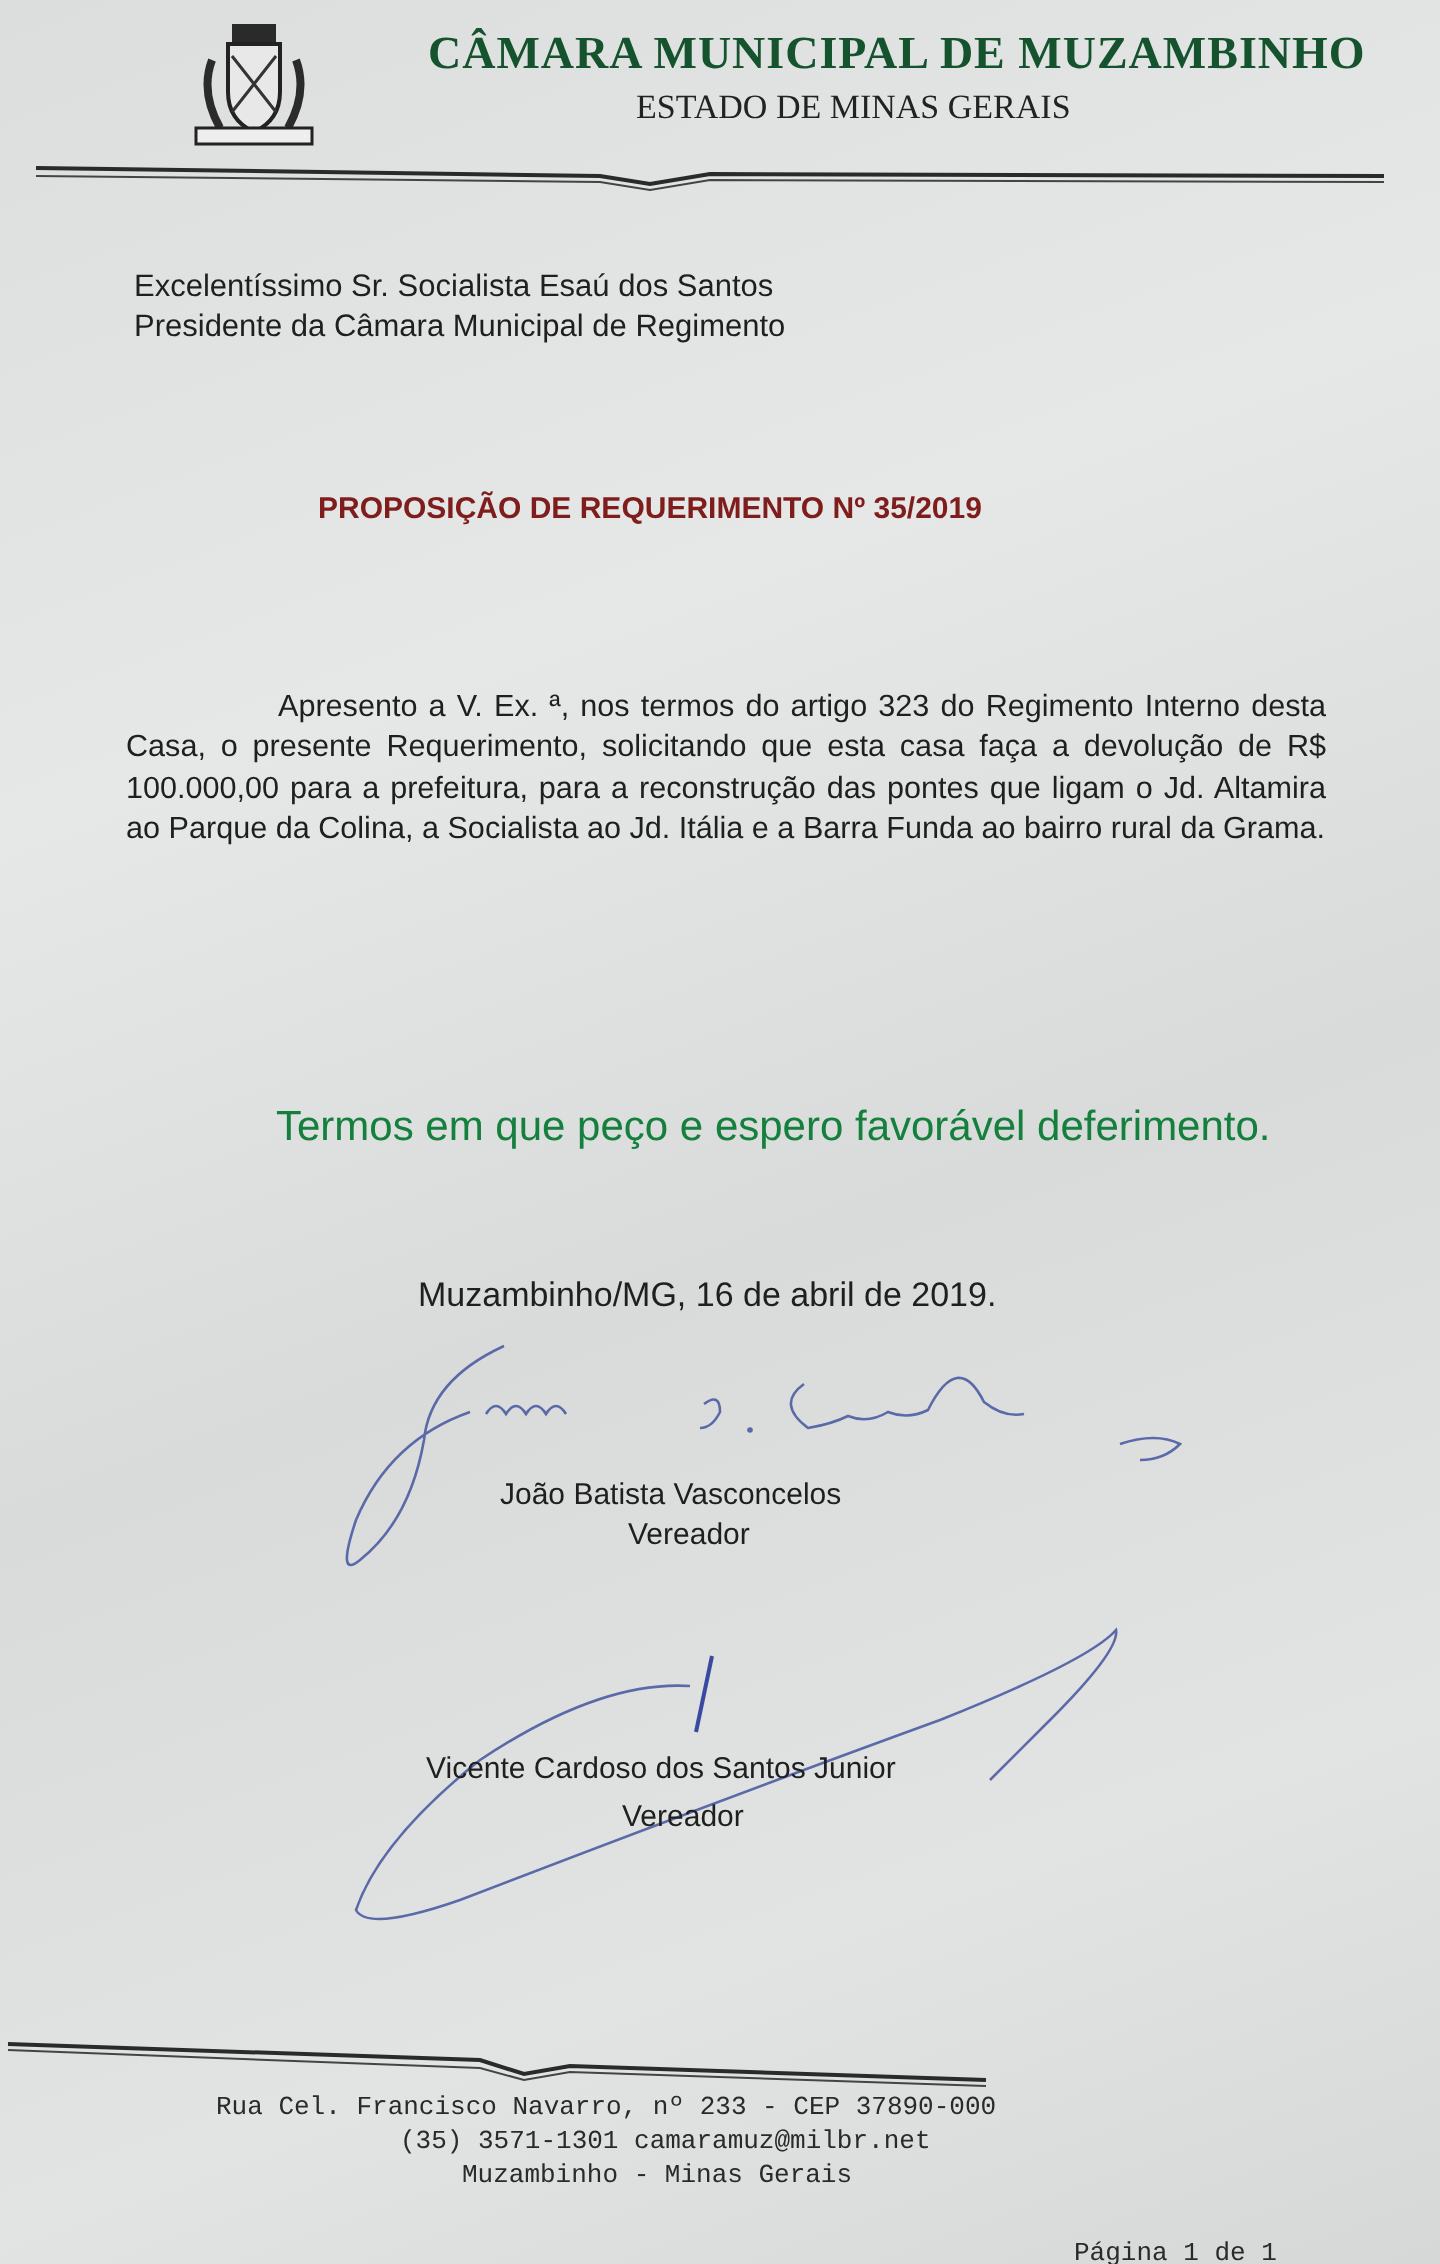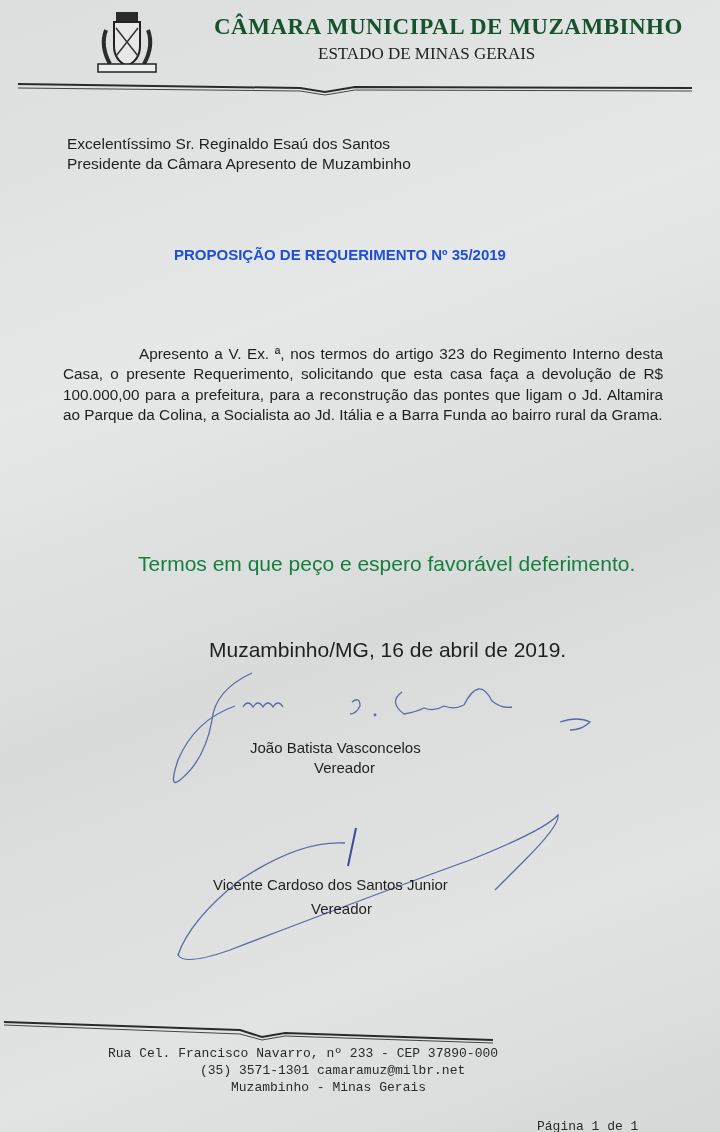--- a/index.html
+++ b/index.html
@@ -6,25 +6,25 @@
     body {
       width: 720px; height: 1132px; overflow: hidden; position: relative;
       background: linear-gradient(160deg, #dcdddd 0%, #e6e7e7 30%, #d9dada 55%, #e2e3e3 80%, #d6d7d7 100%);
       font-family: "Liberation Sans", sans-serif; color: #1e1e1e;
     }
     .abs { position: absolute; }
     .crest { left: 92px; top: 8px; width: 70px; height: 70px; }
     .hdr-title { left: 214px; top: 14px; font-family: "Liberation Serif", serif; font-size: 23px; font-weight: bold; letter-spacing: 0.5px; color: #14532d; white-space: nowrap; }
     .hdr-sub { left: 318px; top: 44px; font-family: "Liberation Serif", serif; font-size: 17px; color: #222; white-space: nowrap; }
     .addressee { left: 67px; top: 134px; font-size: 15.5px; line-height: 20px; color: #1f1f1f; }
-    .doc-title { left: 174px; top: 246px; font-size: 15px; font-weight: bold; color: #1d4ed8; white-space: nowrap; }
+    .doc-title { left: 159px; top: 246px; font-size: 15px; font-weight: bold; color: #7f1d1d; white-space: nowrap; }
     .body-text { left: 63px; top: 344px; width: 600px; font-size: 15.3px; line-height: 20.4px; text-align: justify; color: #1f1f1f; }
     .body-text .indent { display: inline-block; width: 76px; }
     .closing { left: 138px; top: 552px; font-size: 21px; color: #15803d; white-space: nowrap; }
-    .place-date { left: 209px; top: 638px; font-size: 21px; color: #1f1f1f; white-space: nowrap; }
+    .place-date { left: 209px; top: 638px; font-size: 17px; color: #1f1f1f; white-space: nowrap; }
     .sig-name { font-size: 15px; color: #1f1f1f; white-space: nowrap; }
     .sig-role { font-size: 15px; color: #1f1f1f; white-space: nowrap; }
     .footer-line { font-family: "Liberation Mono", monospace; font-size: 13px; color: #2a2a2a; white-space: nowrap; }
     svg.ink { position: absolute; left: 0; top: 0; pointer-events: none; }
   </style>
 </head>
 <body>
 
 <div class="abs crest">
   <svg width="70" height="70" viewBox="0 0 70 70">
@@ -50,22 +50,22 @@
   <path d="M352 702 q8 -6 8 4 q-4 8 -10 8" stroke="#5a6aa8" stroke-width="1.3" fill="none"></path>
   <circle cx="375" cy="715" r="1.4" fill="#5a6aa8"></circle>
   <path d="M402 692 q-14 10 2 22 q12 -2 20 -6 q10 4 20 -2 q10 4 20 -1 q15 -30 28 -4 q10 8 20 6" stroke="#5a6aa8" stroke-width="1.3" fill="none"></path>
   <path d="M560 722 q18 -6 30 0 q-8 8 -20 8" stroke="#5a6aa8" stroke-width="1.3" fill="none"></path>
 
   <path d="M356 828 L348 866" stroke="#3a4aa0" stroke-width="2" fill="none"></path>
   <path d="M345 843 Q300 840 240 880 Q190 920 178 955 Q184 966 230 950 Q360 900 470 860 Q545 830 558 815 Q560 825 525 860 Q505 880 495 890" stroke="#5a6aa8" stroke-width="1.3" fill="none"></path>
 </svg>
 
 <div class="abs addressee">
-  <div>Excelentíssimo Sr. Reginaldo Esaú dos Santos</div>
-  <div>Presidente da Câmara Apresento de Muzambinho</div>
+  <div>Excelentíssimo Sr. Socialista Esaú dos Santos</div>
+  <div>Presidente da Câmara Municipal de Regimento</div>
 </div>
 
 <div class="abs doc-title">PROPOSIÇÃO DE REQUERIMENTO Nº 35/2019</div>
 
 <div class="abs body-text"><span class="indent"></span><span>Apresento a V. Ex. ª, nos termos do artigo 323 do Regimento Interno desta Casa, o presente Requerimento, solicitando que esta casa faça a devolução de R$ 100.000,00 para a prefeitura, para a reconstrução das pontes que ligam o Jd. Altamira ao Parque da Colina, a Socialista ao Jd. Itália e a Barra Funda ao bairro rural da Grama.</span></div>
 
 <div class="abs closing">Termos em que peço e espero favorável deferimento.</div>
 <div class="abs place-date">Muzambinho/MG, 16 de abril de 2019.</div>
 
 <div class="abs sig-name" style="left:250px; top:739px;">João Batista Vasconcelos</div>

